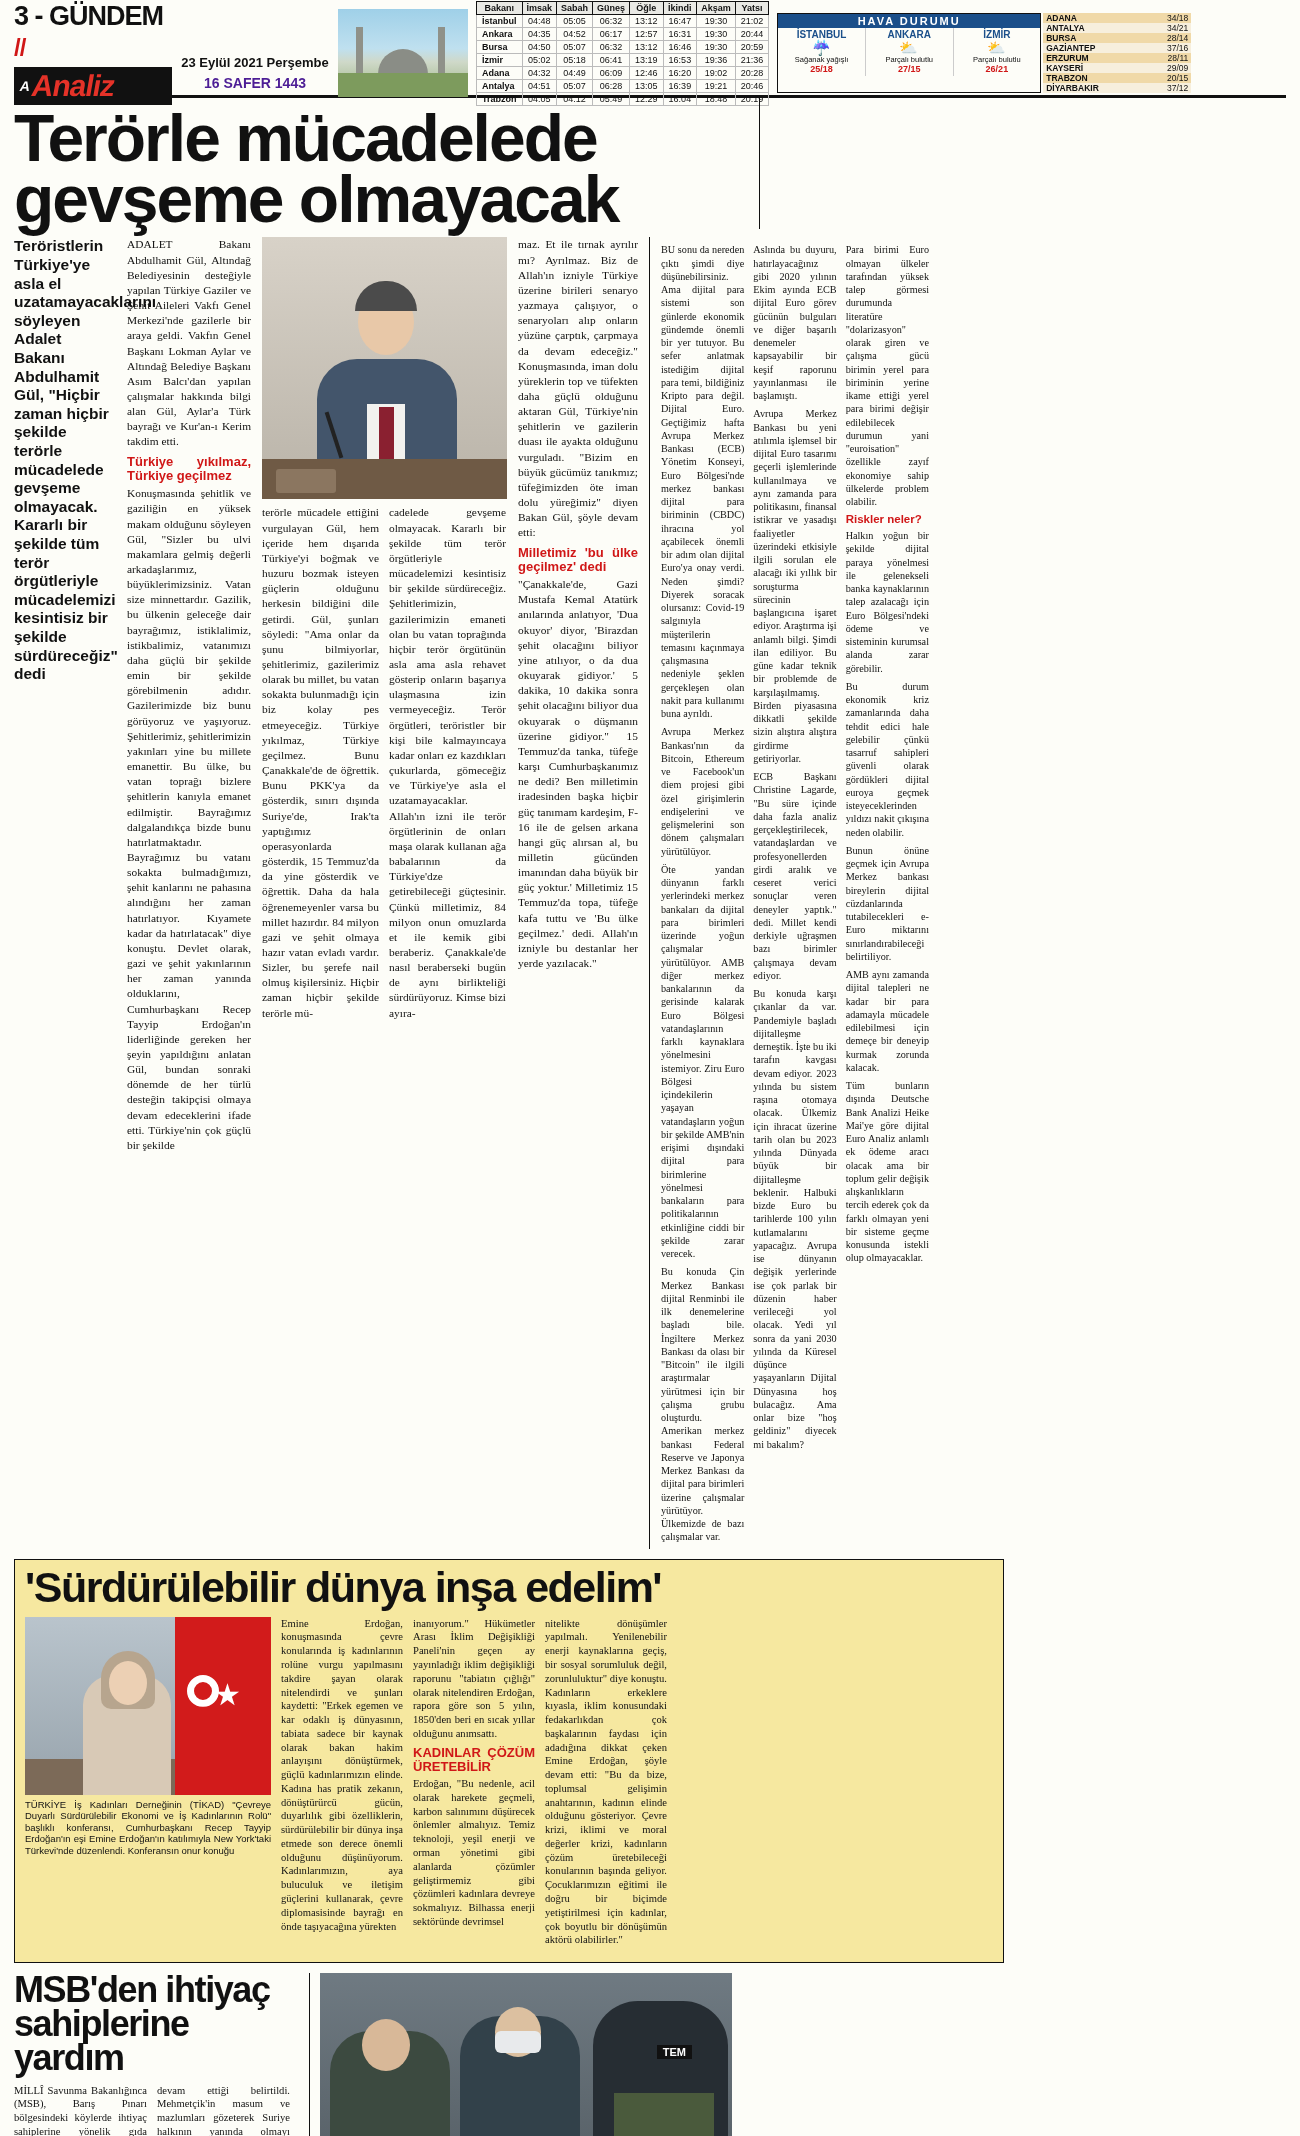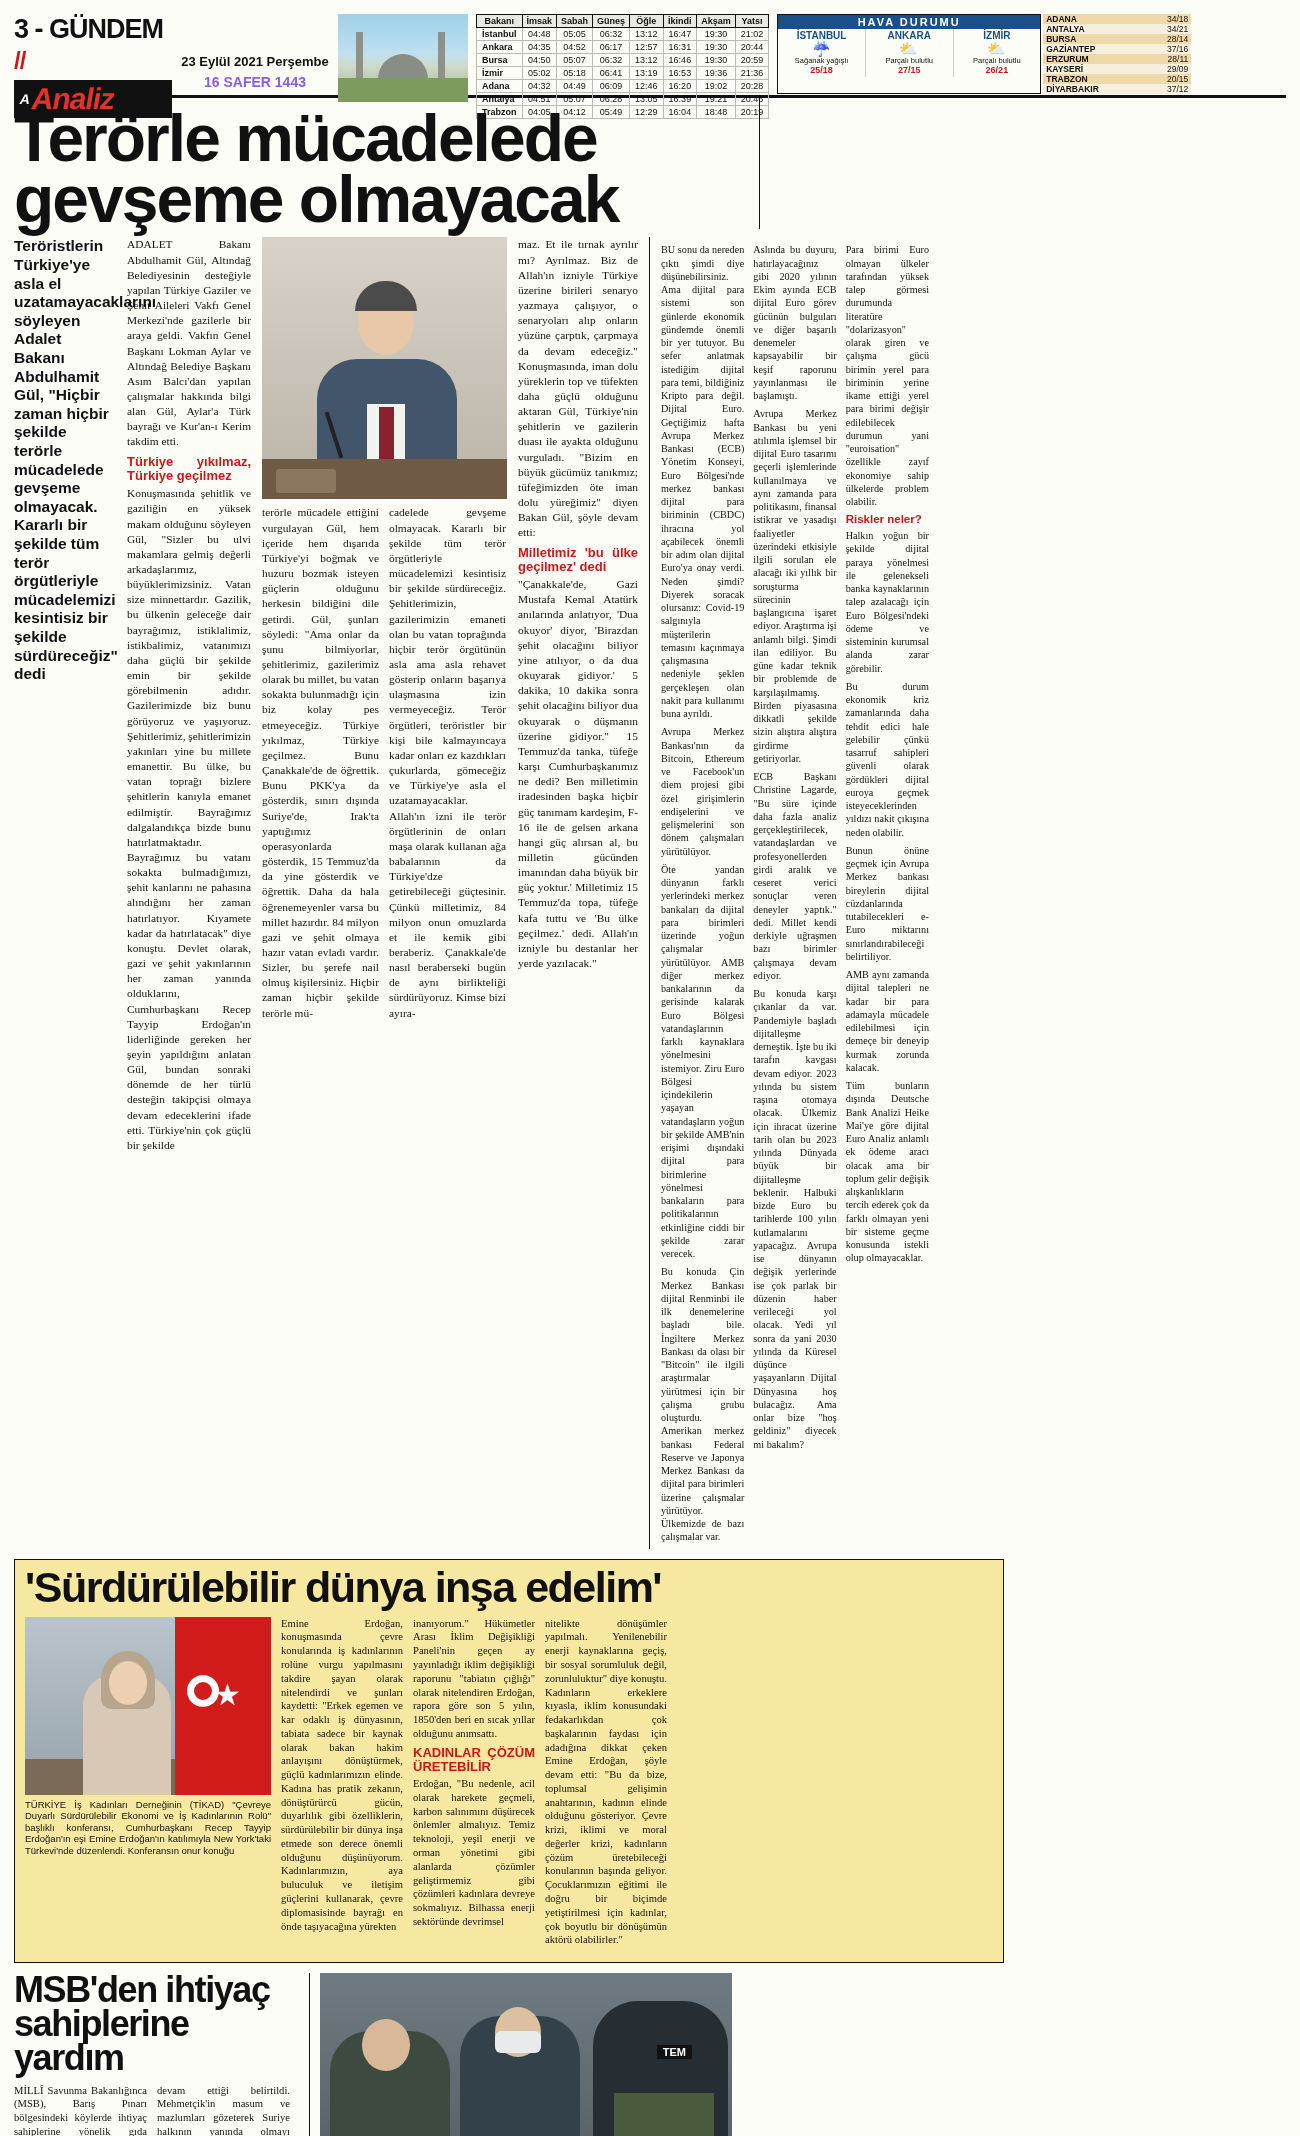--- a/index.html
+++ b/index.html
@@ -8,30 +8,30 @@
     width:1300px; height:2136px;
     background:#fdfdf8;
     font-family:"Liberation Serif", serif;
     color:#111;
     position:relative;
     overflow:hidden;
   }
   .page { position:relative; width:1300px; height:2136px; padding:0 14px; }
 
   
-  .masthead { display:flex; align-items:flex-start; gap:8px; height:92px; padding-top:14px; }
+  .masthead { display:flex; align-items:center; gap:8px; height:92px; padding-top:14px; }
   .mh-left { width:158px; }
   .mh-pagenum { font-family:"Liberation Sans", sans-serif; font-weight:bold; font-size:27px; letter-spacing:-1px; }
   .mh-pagenum .slash { color:#d01717; font-size:24px; }
   .logo-box { margin-top:4px; background:#111; display:flex; align-items:center; height:38px; padding:0 6px; }
   .logo-a { color:#fff; font-family:"Liberation Sans", sans-serif; font-weight:bold; font-size:14px; transform:skewX(-12deg); }
   .logo-word { color:#e53228; font-family:"Liberation Sans", sans-serif; font-weight:bold; font-size:30px; letter-spacing:-1px; transform:skewX(-10deg); margin-left:2px; }
   .mh-date { width:150px; text-align:center; font-family:"Liberation Sans", sans-serif; padding-top:40px; }
   .mh-date .d1 { font-size:13px; font-weight:bold; }
-  .mh-date .d2 { font-size:14px; font-weight:bold; color:#8b5cf6; margin-top:5px; }
+  .mh-date .d2 { font-size:14px; font-weight:bold; color:#4c1d95; margin-top:5px; }
   .mh-photo { width:130px; height:88px; background:linear-gradient(#9fd0e8 0%, #bfe0ef 45%, #cfd9c9 60%, #9ab27f 100%); position:relative; overflow:hidden; }
   .mh-photo .dome { position:absolute; bottom:22px; left:40px; width:50px; height:26px; background:#8a8d86; border-radius:25px 25px 0 0;}
   .mh-photo .min1 { position:absolute; bottom:18px; left:18px; width:7px; height:52px; background:#8f9189; }
   .mh-photo .min2 { position:absolute; bottom:18px; left:100px; width:7px; height:52px; background:#8f9189; }
   .mh-photo .grass { position:absolute; bottom:0; left:0; right:0; height:24px; background:#7d9b5d; }
 
   .praytable { border:1px solid #111; font-family:"Liberation Sans", sans-serif; font-size:9px; border-collapse:collapse; }
   .praytable th { background:#e9e9e4; border:1px solid #111; padding:1px 4px; font-size:9px; font-weight:bold; }
   .praytable td { border:1px solid #bbb; padding:1px 5px; text-align:center; font-size:9px; }
   .praytable td.city { text-align:left; font-weight:bold; }

